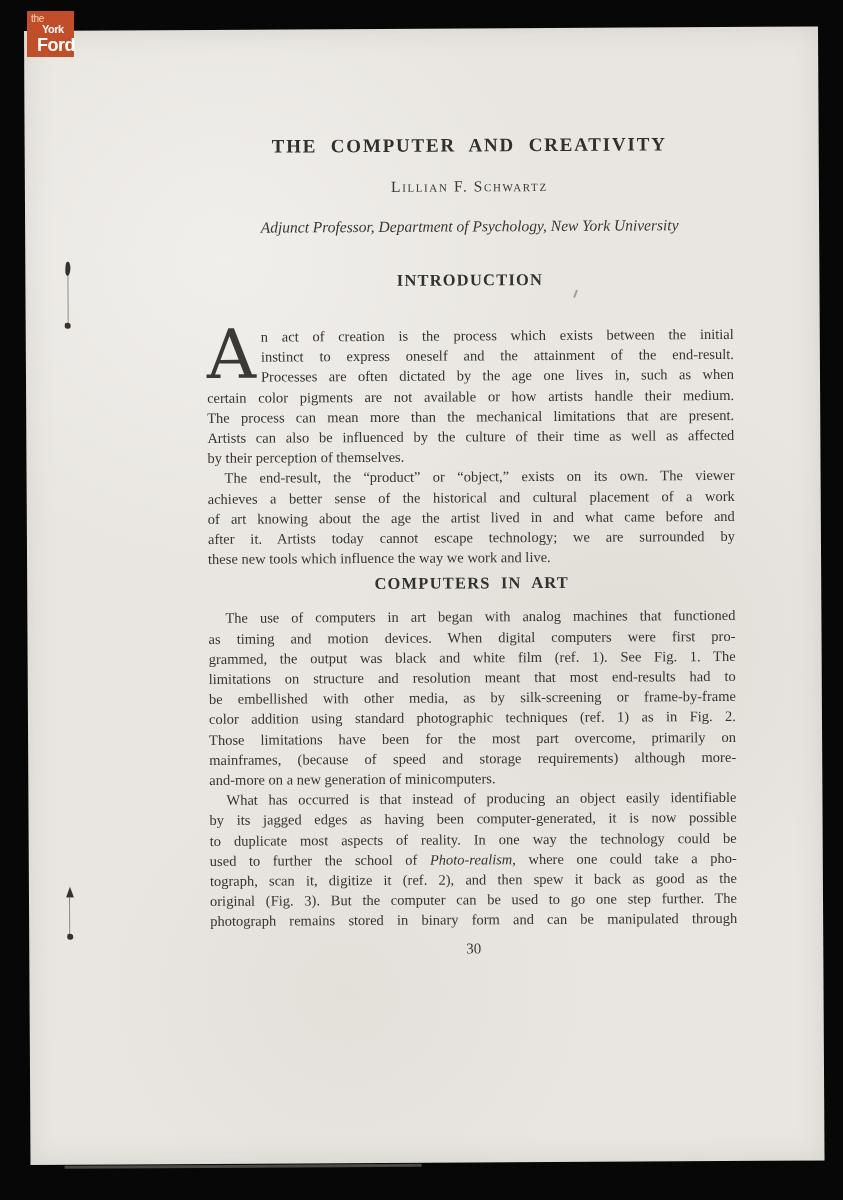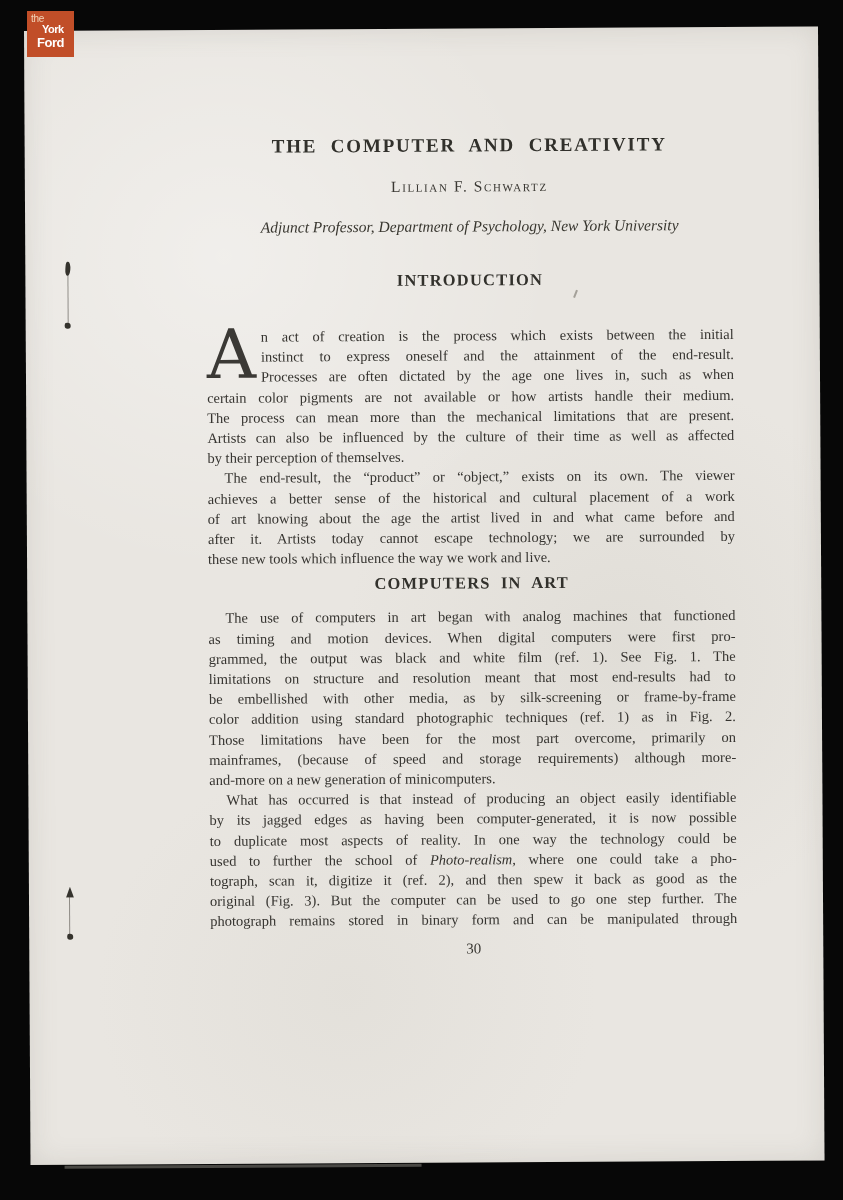--- a/index.html
+++ b/index.html
@@ -12,21 +12,21 @@
   }
   
   .hf-logo{
     position:absolute;left:3px;top:11px;width:47px;height:46px;
     background:#c14e28;z-index:5;
     font-family:"Liberation Sans","DejaVu Sans",sans-serif;
     margin-left:24px;
   }
   .hf-the{position:absolute;left:4px;top:2px;font-size:10px;color:#f2d6ba;letter-spacing:-0.3px;}
   .hf-henry{position:absolute;left:15px;top:12px;font-size:11px;font-weight:bold;color:#ffffff;letter-spacing:-0.5px;}
-  .hf-ford{position:absolute;left:10px;top:24px;font-size:13px;font-weight:bold;color:#ffffff;letter-spacing:-0.5px;}
+  .hf-ford{position:absolute;left:10px;top:24px;font-size:18px;font-weight:bold;color:#ffffff;letter-spacing:-0.5px;}
   
   .page{
     position:absolute;left:24px;top:31px;width:794px;height:1134px;
     transform:rotate(-0.33deg);transform-origin:0 0;
     background:
       radial-gradient(ellipse 60% 40% at 25% 20%, rgba(255,255,255,0.35), rgba(255,255,255,0) 70%),
       radial-gradient(ellipse 50% 35% at 75% 55%, rgba(208,205,196,0.35), rgba(208,205,196,0) 70%),
       radial-gradient(ellipse 45% 30% at 40% 85%, rgba(214,211,203,0.30), rgba(214,211,203,0) 70%),
       #e9e6e1;
     box-shadow:inset 0 0 28px rgba(120,116,105,0.18);

